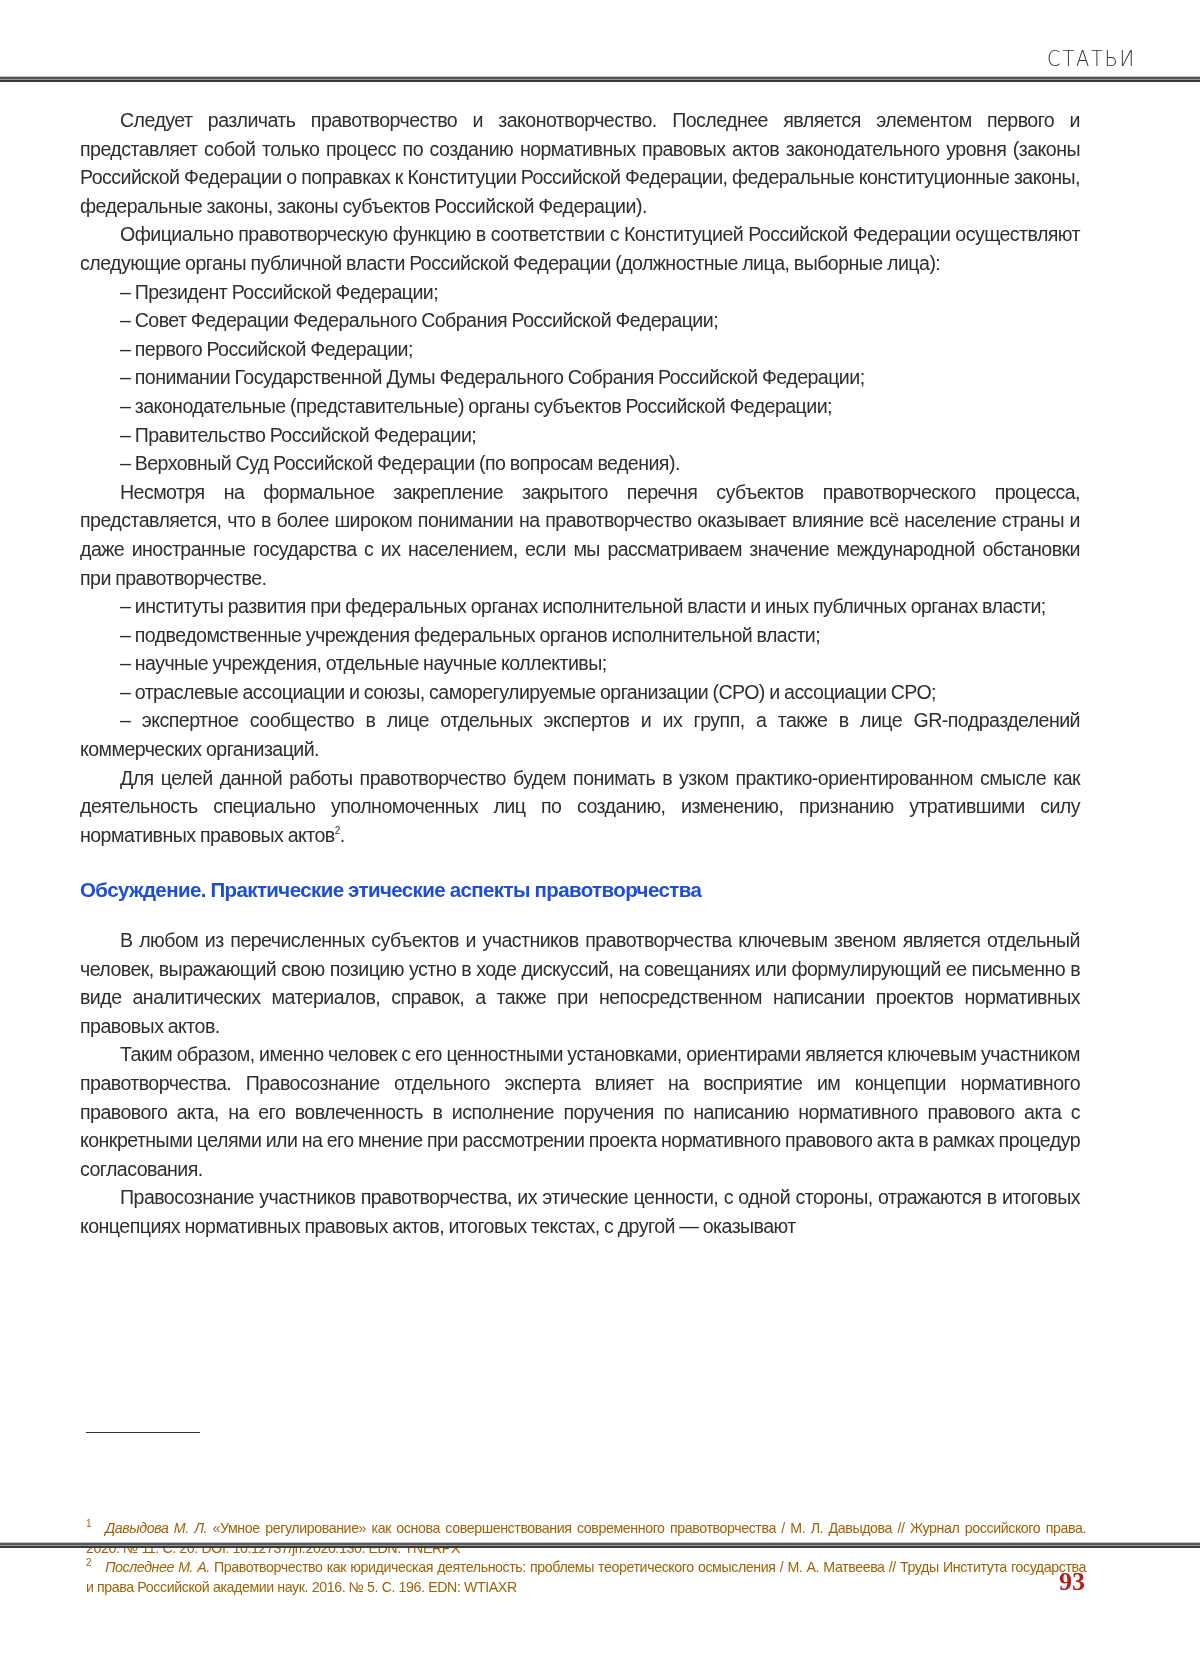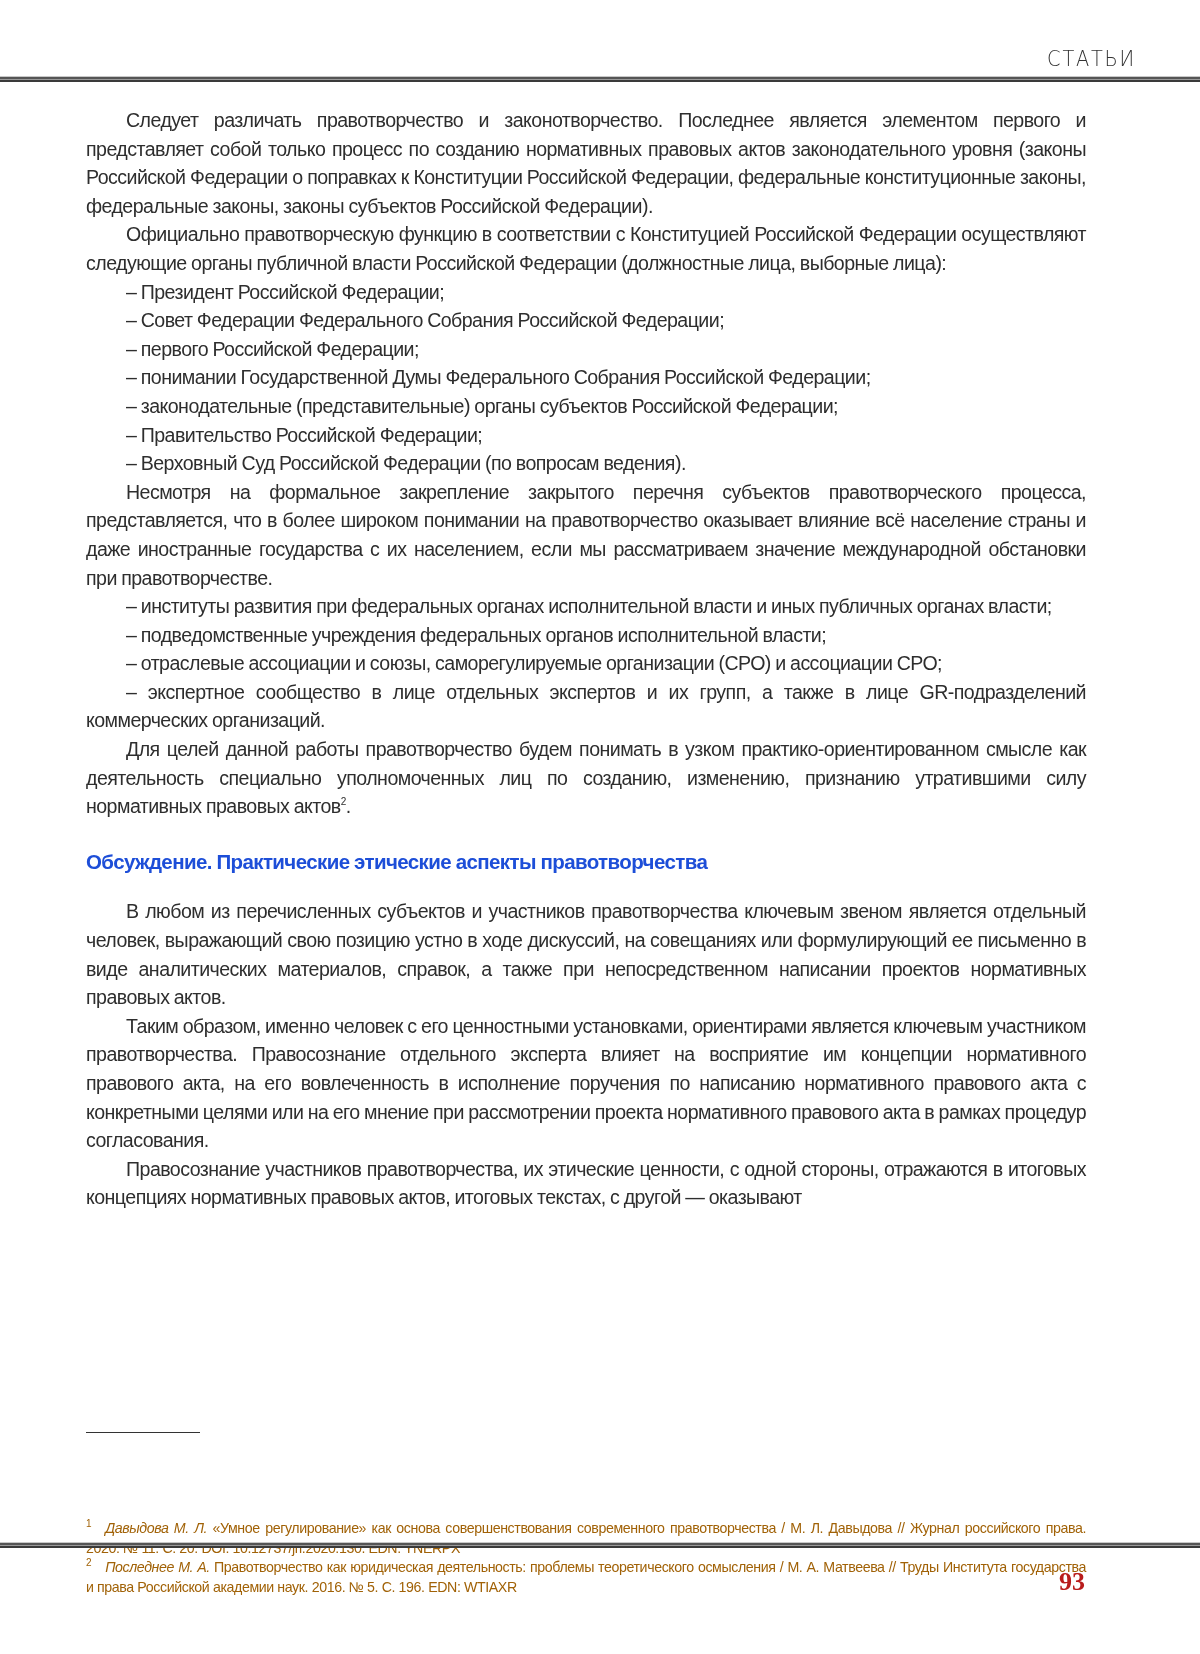--- a/index.html
+++ b/index.html
@@ -18,21 +18,21 @@
     position: absolute; left: 0; width: 1200px; height: 6px;
     background: linear-gradient(to bottom,
       #c8c8c8 0px, #c8c8c8 1px,
       #555 1px, #555 3px,
       #999 3px, #999 4px,
       #3a3a3a 4px, #3a3a3a 6px);
   }
   .rule.top { top: 76px; }
   .rule.bottom { top: 1542px; }
   .body-text {
-    position: absolute; left: 86px; top: 106px; width: 1000px;
+    position: absolute; left: 80px; top: 106px; width: 1000px;
     font-size: 19.6px; line-height: 28.6px;
     letter-spacing: -0.55px; word-spacing: -0.5px;
     text-align: justify; color: #2e2e2e;
   }
   .body-text p { margin: 0; }
   .para { text-indent: 40px; }
   .item { text-indent: 40px; }
   .item-wrap { text-indent: 40px; }
   sup { font-size: 10px; line-height: 0; vertical-align: super; }
   .section-heading {
@@ -75,20 +75,21 @@
     <p class="item">– законодательные (представительные) органы субъектов Российской Федерации;</p>
     <p class="item">– Правительство Российской Федерации;</p>
     <p class="item">– Верховный Суд Российской Федерации (по вопросам ведения).</p>
   </div>
 
   <p class="para">Несмотря на формальное закрепление закрытого перечня субъектов правотворческого процесса, представляется, что в более широком понимании на правотворчество оказывает влияние всё население страны и даже иностранные государства с их населением, если мы рассматриваем значение международной обстановки при правотворчестве.</p>
 
   <div>
     <p class="item-wrap">– институты развития при федеральных органах исполнительной власти и иных публичных органах власти;</p>
     <p class="item">– подведомственные учреждения федеральных органов исполнительной власти;</p>
+    <p class="item">– научные учреждения, отдельные научные коллективы;</p>
     <p class="item">– отраслевые ассоциации и союзы, саморегулируемые организации (СРО) и ассоциации СРО;</p>
     <p class="item-wrap">– экспертное сообщество в лице отдельных экспертов и их групп, а также в лице GR-подразделений коммерческих организаций.</p>
   </div>
 
   <p class="para"><span>Для целей данной работы правотворчество будем понимать в узком практико-ориентированном смысле как деятельность специально уполномоченных лиц по созданию, изменению, признанию утратившими силу нормативных правовых актов</span><sup>2</sup><span>.</span></p>
 
   <p class="section-heading">Обсуждение. Практические этические аспекты правотворчества</p>
 
   <p class="para">В любом из перечисленных субъектов и участников правотворчества ключевым звеном является отдельный человек, выражающий свою позицию устно в ходе дискуссий, на совещаниях или формулирующий ее письменно в виде аналитических материалов, справок, а также при непосредственном написании проектов нормативных правовых актов.</p>
   <p class="para">Таким образом, именно человек с его ценностными установками, ориентирами является ключевым участником правотворчества. Правосознание отдельного эксперта влияет на восприятие им концепции нормативного правового акта, на его вовлеченность в исполнение поручения по написанию нормативного правового акта с конкретными целями или на его мнение при рассмотрении проекта нормативного правового акта в рамках процедур согласования.</p>

